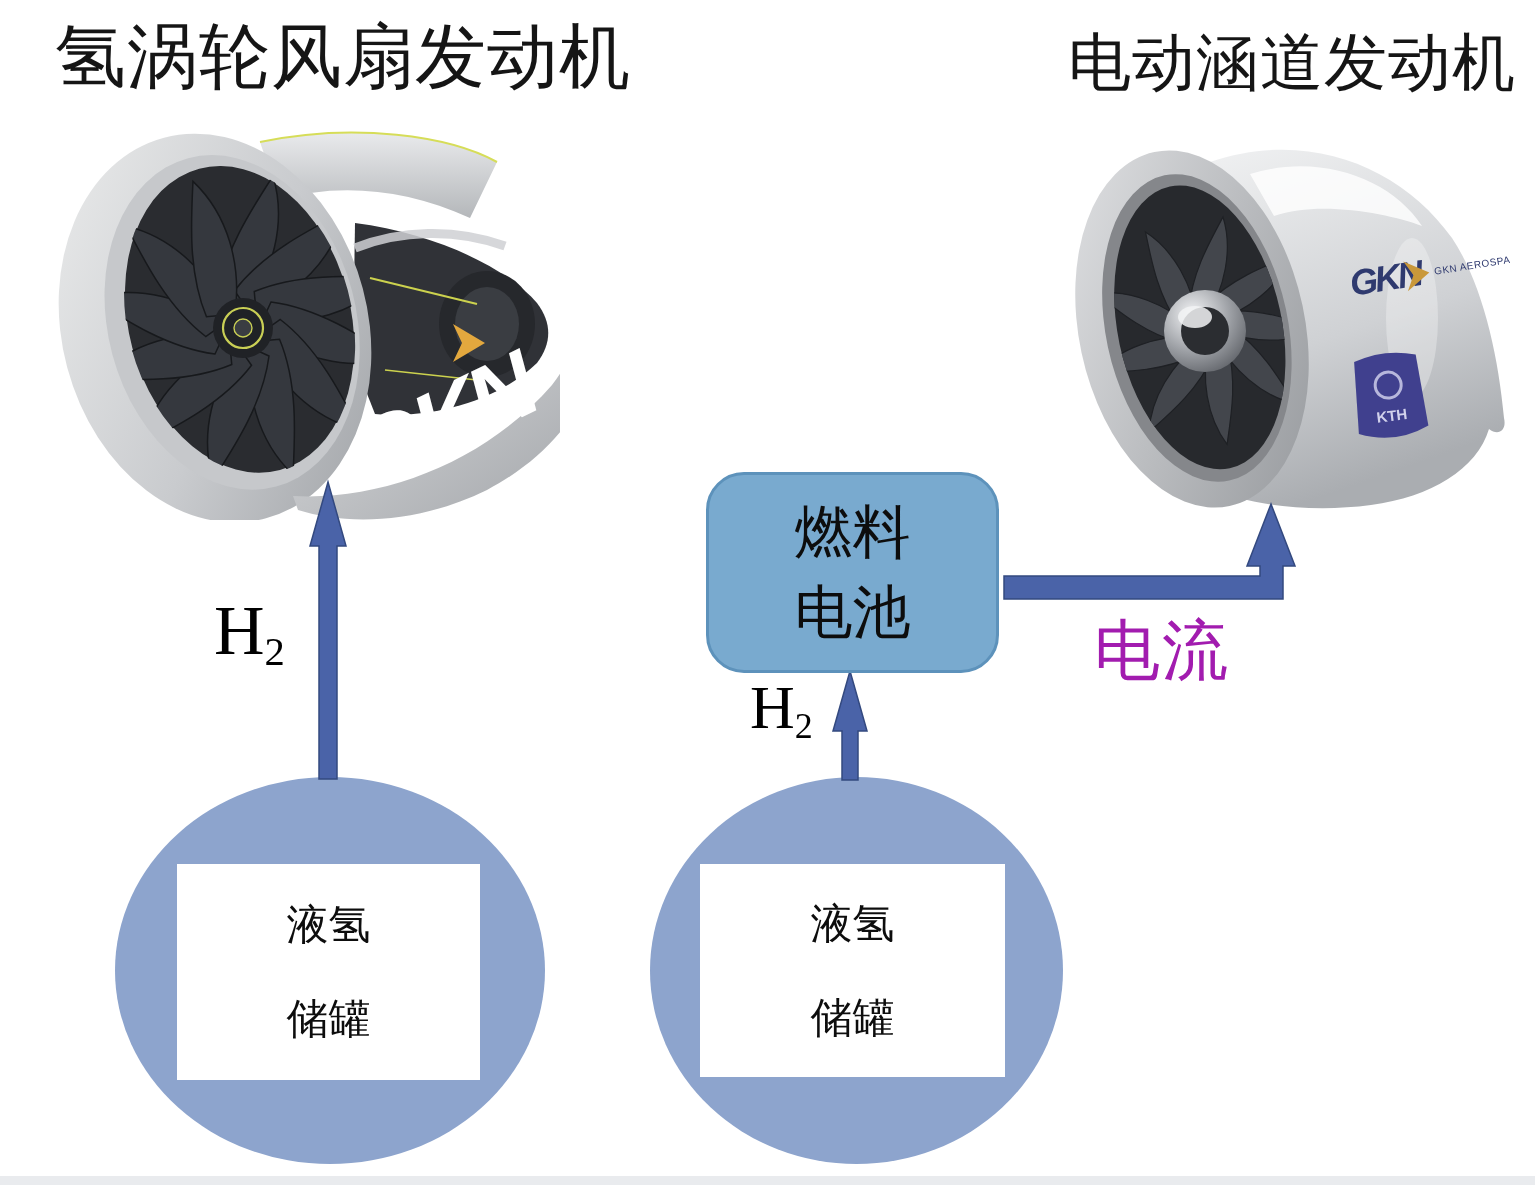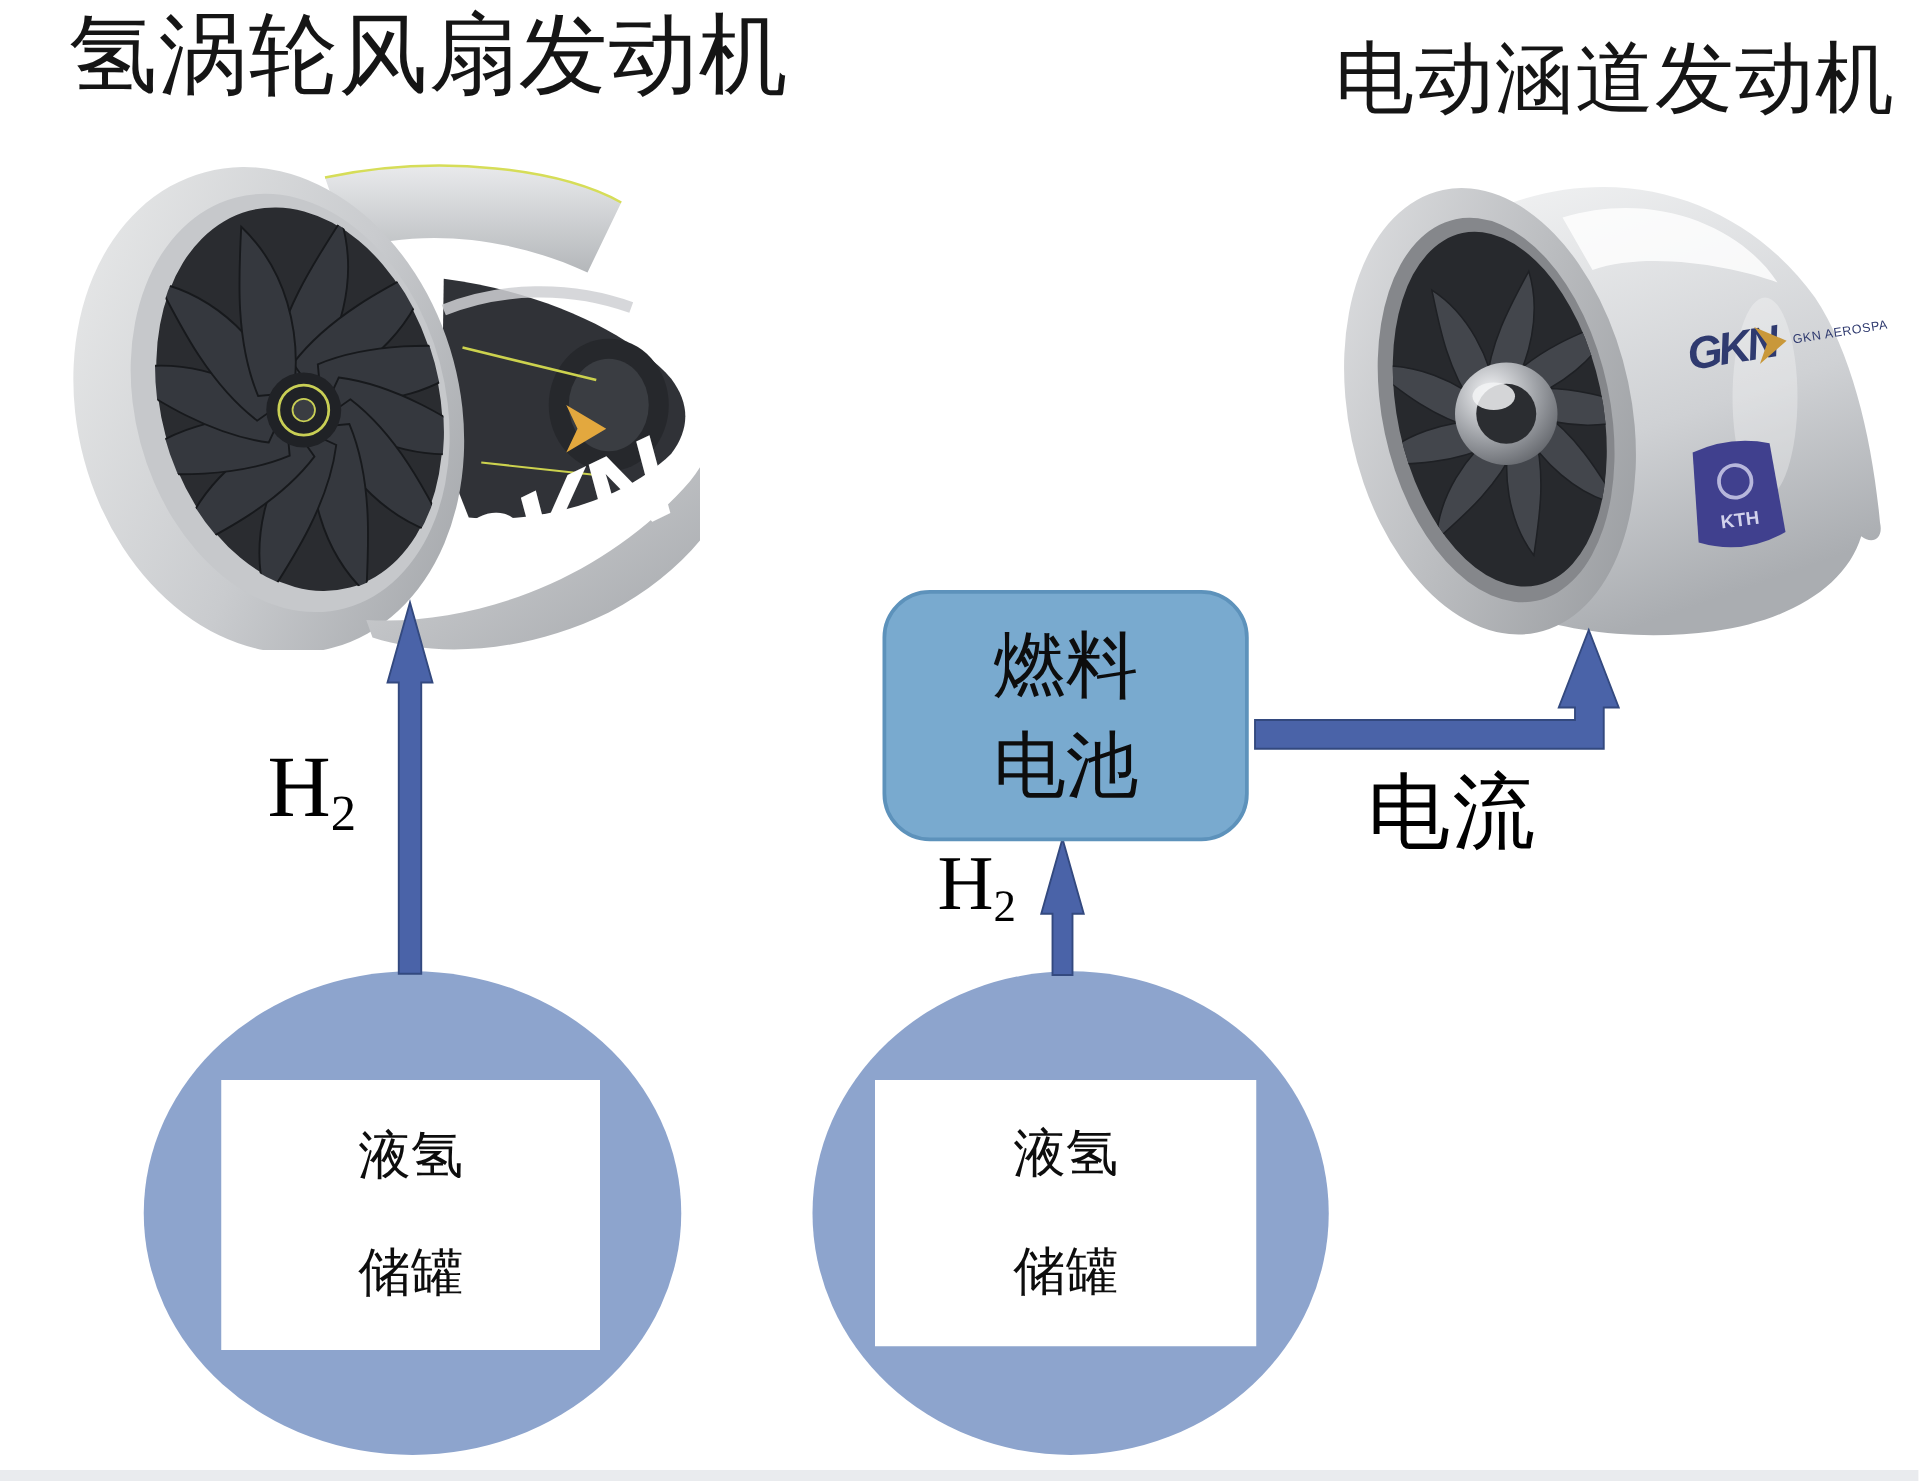--- a/index.html
+++ b/index.html
@@ -5,27 +5,27 @@
   html,body{margin:0;padding:0;background:#ffffff;}
   #canvas{
     position:relative;width:1535px;height:1185px;background:#ffffff;overflow:hidden;
     font-family:"Liberation Serif","DejaVu Serif",serif;color:#111;
   }
   .abs{position:absolute;}
   .title{
     font-family:"Liberation Serif","DejaVu Serif",serif;
     color:#151515;font-weight:500;line-height:1.05;white-space:nowrap;letter-spacing:1px;
   }
-  #title-left{left:55px;top:8px;font-size:71px;}
+  #title-left{left:55px;top:20px;font-size:71px;}
   #title-right{left:1068px;top:30px;font-size:63px;text-align:center;}
   .h2label{font-size:70px;color:#000000;line-height:1;}
   .h2label sub{font-size:0.58em;line-height:1;vertical-align:-0.28em;}
   #h2-left{left:214px;top:596px;}
   #h2-right{left:750px;top:676px;font-size:62px;}
-  #current-label{left:1094px;top:618px;font-size:66px;color:#000000;line-height:1;letter-spacing:2px;}
+  #current-label{left:1094px;top:618px;font-size:66px;color:#a21caf;line-height:1;letter-spacing:2px;}
   #fuel-cell{
     left:706px;top:472px;width:293px;height:201px;border-radius:38px;
     background:#79aacf;border:3px solid #5d92bb;box-sizing:border-box;
     display:flex;flex-direction:column;align-items:center;justify-content:center;
   }
   #fuel-cell .fc-line{font-size:58px;line-height:80px;color:#0d0d0d;}
   .tank{background:#8da4cd;border-radius:50%;}
   #tank-left{left:115px;top:777px;width:430px;height:387px;}
   #tank-right{left:650px;top:777px;width:413px;height:387px;}
   .tank-plate{

